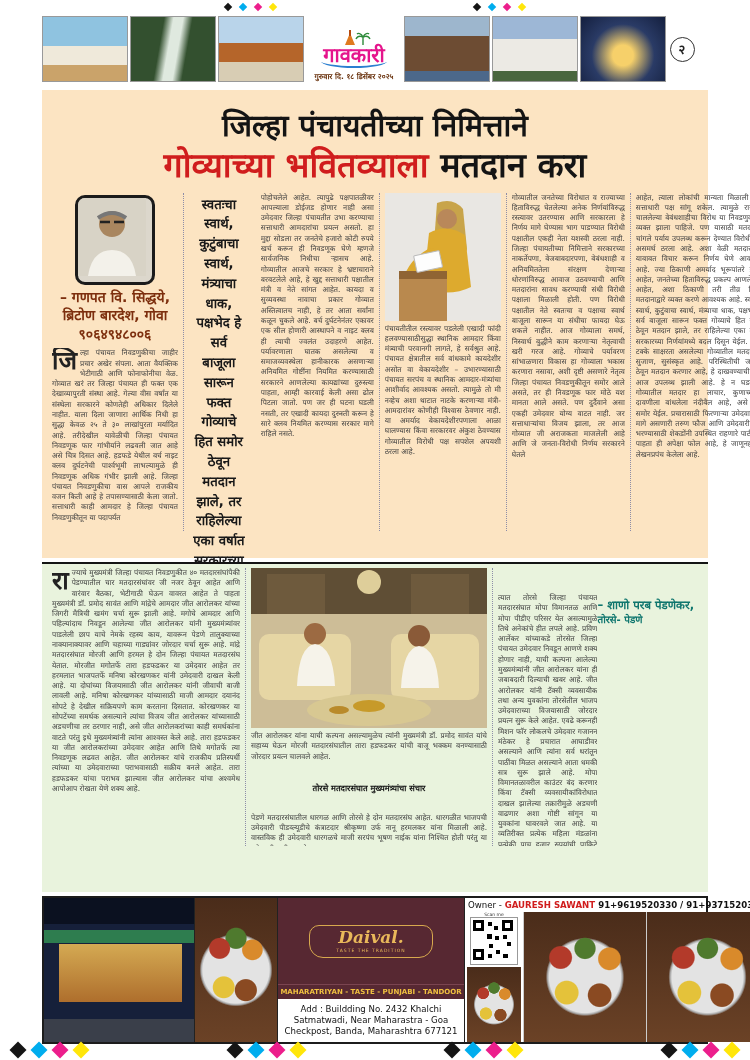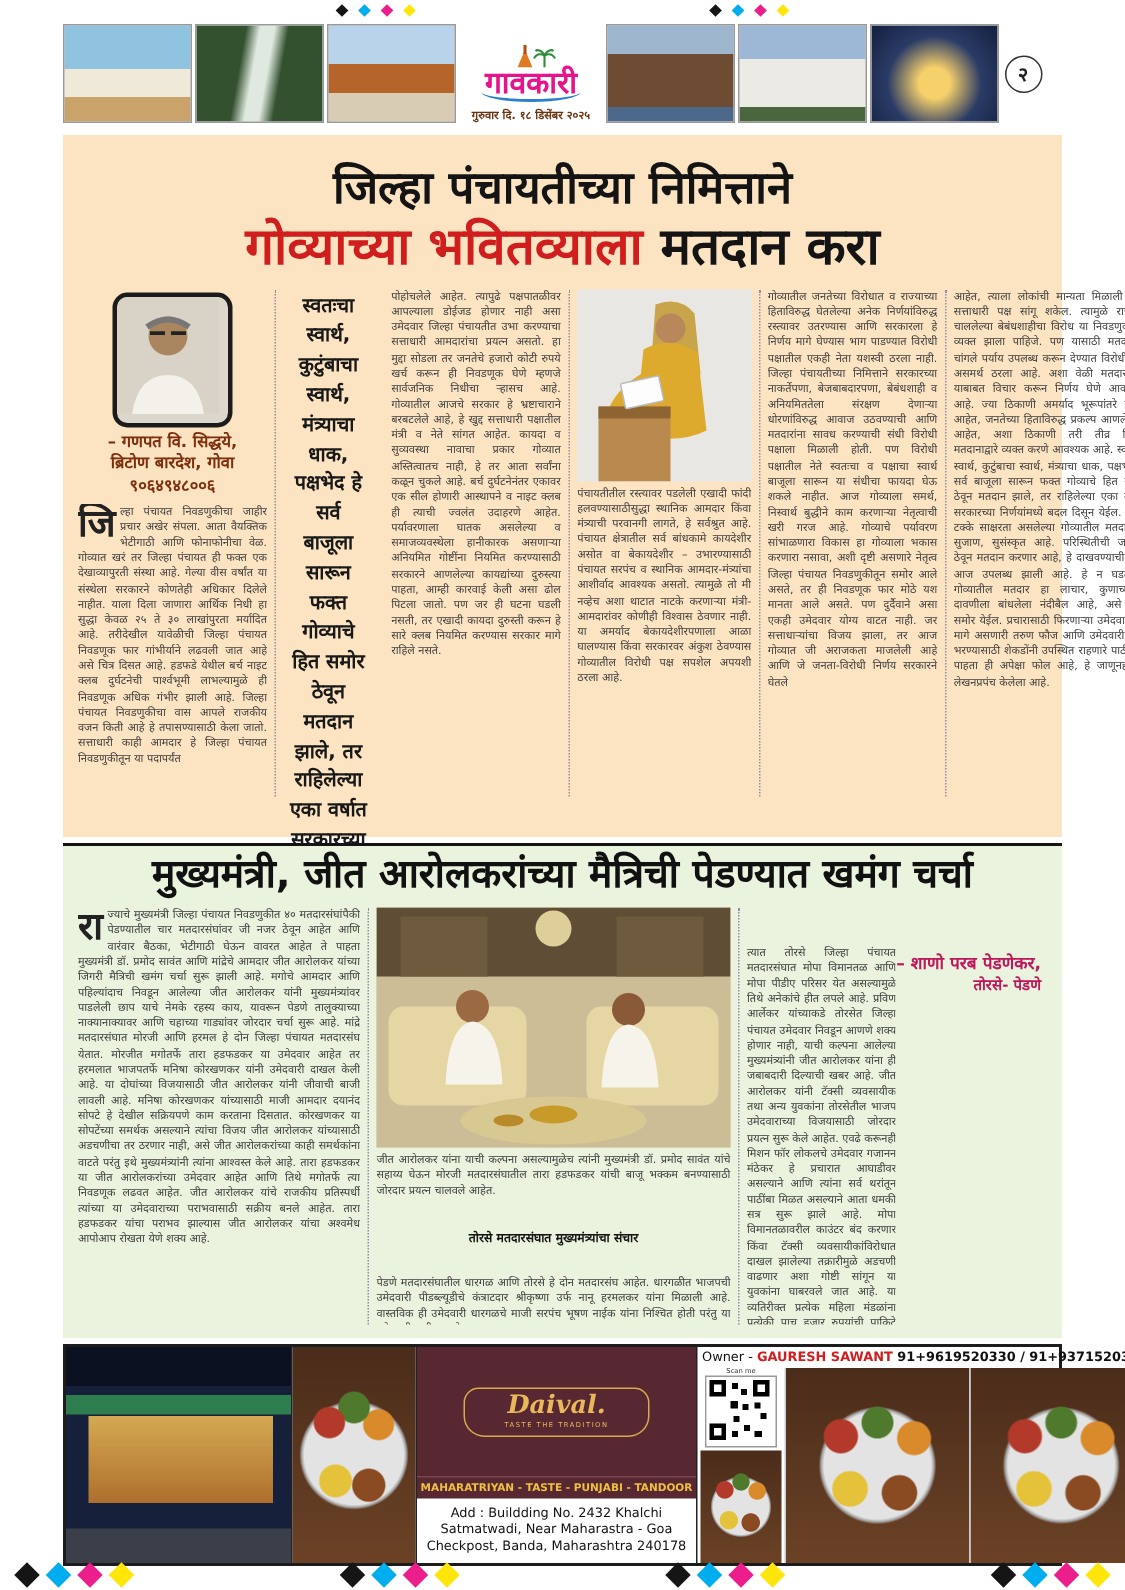--- a/index.html
+++ b/index.html
@@ -37,21 +37,21 @@
 
   
   .article1{position:absolute;top:90px;left:42px;width:666px;height:468px;background:#fce4c2;box-sizing:border-box;padding:8px 10px 6px;}
   .a1-h1{font-size:30px;font-weight:bold;color:#141414;text-align:center;line-height:1.15;margin-top:11px;}
   .a1-h2{font-size:34px;font-weight:bold;text-align:center;line-height:1.15;margin-top:2px;color:#141414;}
   .a1-h2 .red{color:#d01d1d;}
   .a1-body{display:flex;margin-top:8px;height:338px;}
   .vdiv{border-left:1px dotted #8d8da8;margin:0 5px;}
   .colA{flex:0 0 126px;display:flex;flex-direction:column;}
   .author-photo{width:74px;height:84px;margin:2px auto 3px;border:3px solid #1b1b1b;border-radius:10px;background:#dcd7cc;overflow:hidden;}
-  .author-caption{font-size:11px;font-weight:bold;color:#7d2f0e;text-align:center;line-height:1.35;}
+  .author-caption{font-size:14px;font-weight:bold;color:#7d2f0e;text-align:center;line-height:1.35;}
   .center-stack{flex:0 0 364px;display:flex;flex-direction:row;}
   .lead{font-size:13.2px;font-weight:bold;color:#181818;text-align:center;line-height:1.5;padding:2px 4px 6px;}
   .lead-rule{border-top:2.5px solid #141414;margin:0 6px 6px;}
   .center-cols{display:flex;flex:1;min-height:0;}
   .txtcol{font-size:7.35px;line-height:1.4;text-align:justify;color:#3c3c3c;overflow:hidden;}
   .col2,.col4{flex:0 0 113px;}
   .col3{flex:0 0 116px;display:flex;flex-direction:column;}
   .vote-photo{width:100%;height:128px;background:#e9e7e3;margin-bottom:3px;flex:0 0 auto;}
   .colE{flex:0 0 128px;}
   .col1-text{flex:1;min-height:0;}
@@ -59,21 +59,21 @@
 
   
   .article2{position:absolute;top:562px;left:42px;width:666px;height:330px;background:#e9f3dd;box-sizing:border-box;padding:4px 10px 6px;border-top:2px solid #141414;}
   .a2-h{font-size:26px;font-weight:bold;color:#111;text-align:center;line-height:1.2;margin-bottom:6px;}
   .a2-body{display:flex;height:278px;}
   .a2-col1{flex:0 0 188px;}
   .a2-mid{flex:0 0 236px;display:flex;flex-direction:column;}
   .cm-photo{width:100%;height:160px;flex:0 0 auto;margin-bottom:3px;background:#cdbd97;}
   .a2-sub{font-size:8.2px;font-weight:bold;color:#141414;text-align:center;margin:20px 0;}
   .a2-right{flex:0 0 196px;display:flex;flex-direction:row;margin-top:25px;}
-  .signoff{margin-top:4px;text-align:right;font-weight:bold;color:#be185d;}
+  .signoff{margin-top:4px;text-align:left;font-weight:bold;color:#0f766e;}
   .signoff .s1{font-size:11.5px;display:block;}
   .signoff .s2{font-size:10px;display:block;}
 
   
   .ad{position:absolute;top:896px;left:42px;width:666px;height:148px;border:2px solid #1c1c1c;background:#fff;box-sizing:border-box;display:flex;}
   .ad-exterior{flex:0 0 150px;position:relative;background:linear-gradient(#0b1120 0 18%,#16203a 18% 100%);overflow:hidden;}
   .ad-exterior .glow{position:absolute;left:10%;right:8%;top:32%;height:40%;background:linear-gradient(#f6c257,#c97c2a);opacity:.85;}
   .ad-exterior .awning{position:absolute;left:0;right:0;top:22%;height:9%;background:#2e7d4f;}
   .ad-exterior .ground{position:absolute;left:0;right:0;bottom:0;height:16%;background:#3a3f4a;}
   .thali{position:relative;overflow:hidden;}
@@ -198,21 +198,20 @@
         </div>
       </div>
 
       <div class="vdiv"></div>
 
       <div class="txtcol colE">आहेत, त्याला लोकांची मान्यता मिळाली असे सत्ताधारी पक्ष सांगू शकेल. त्यामुळे राज्यात चाललेल्या बेबंधशाहीचा विरोध या निवडणुकीतून व्यक्त झाला पाहिजे. पण यासाठी मतदारांना चांगले पर्याय उपलब्ध करून देण्यात विरोधी पक्ष असमर्थ ठरला आहे. अशा वेळी मतदारांनीच याबाबत विचार करून निर्णय घेणे आवश्यक आहे. ज्या ठिकाणी अमर्याद भूरूपांतरे झाली आहेत, जनतेच्या हिताविरुद्ध प्रकल्प आणले गेले आहेत, अशा ठिकाणी तरी तीव्र विरोध मतदानाद्वारे व्यक्त करणे आवश्यक आहे. स्वतःचा स्वार्थ, कुटुंबाचा स्वार्थ, मंत्र्याचा धाक, पक्षभेद हे सर्व बाजूला सारून फक्त गोव्याचे हित समोर ठेवून मतदान झाले, तर राहिलेल्या एका वर्षात सरकारच्या निर्णयांमध्ये बदल दिसून येईल. शंभर टक्के साक्षरता असलेल्या गोव्यातील मतदार हा सुजाण, सुसंस्कृत आहे. परिस्थितीची जाणीव ठेवून मतदान करणार आहे, हे दाखवण्याची संधी आज उपलब्ध झाली आहे. हे न घडल्यास गोव्यातील मतदार हा लाचार, कुणाच्यातरी दावणीला बांधलेला नंदीबैल आहे, असे चित्र समोर येईल. प्रचारासाठी फिरणाऱ्या उमेदवारांच्या मागे असणारी तरुण फौज आणि उमेदवारी अर्ज भरण्यासाठी शेकडोंनी उपस्थित राहणारे पाठीराखे पाहता ही अपेक्षा फोल आहे, हे जाणूनही हा लेखनप्रपंच केलेला आहे.</div>
     </div>
   </div>
 
   <div class="article2">
-    <div class="a2-h">मुख्यमंत्री, जीत आरोलकरांच्या मैत्रिची पेडण्यात खमंग चर्चा</div>
     <div class="a2-body">
       <div class="txtcol a2-col1"><span class="dropcap">रा</span><span>ज्याचे मुख्यमंत्री जिल्हा पंचायत निवडणुकीत ४० मतदारसंघांपैकी पेडण्यातील चार मतदारसंघांवर जी नजर ठेवून आहेत आणि वारंवार बैठका, भेटीगाठी घेऊन वावरत आहेत ते पाहता मुख्यमंत्री डॉ. प्रमोद सावंत आणि मांद्रेचे आमदार जीत आरोलकर यांच्या जिगरी मैत्रिची खमंग चर्चा सुरू झाली आहे. मगोचे आमदार आणि पहिल्यांदाच निवडून आलेल्या जीत आरोलकर यांनी मुख्यमंत्र्यांवर पाडलेली छाप याचे नेमके रहस्य काय, यावरून पेडणे तालुक्याच्या नाक्यानाक्यावर आणि चहाच्या गाड्यांवर जोरदार चर्चा सुरू आहे. मांद्रे मतदारसंघात मोरजी आणि हरमल हे दोन जिल्हा पंचायत मतदारसंघ येतात. मोरजीत मगोतर्फे तारा हडफडकर या उमेदवार आहेत तर हरमलात भाजपतर्फे मनिषा कोरखणकर यांनी उमेदवारी दाखल केली आहे. या दोघांच्या विजयासाठी जीत आरोलकर यांनी जीवाची बाजी लावली आहे. मनिषा कोरखणकर यांच्यासाठी माजी आमदार दयानंद सोपटे हे देखील सक्रियपणे काम करताना दिसतात. कोरखणकर या सोपटेंच्या समर्थक असल्याने त्यांचा विजय जीत आरोलकर यांच्यासाठी अडचणीचा तर ठरणार नाही, असे जीत आरोलकरांच्या काही समर्थकांना वाटते परंतु इथे मुख्यमंत्र्यांनी त्यांना आश्वस्त केले आहे. तारा हडफडकर या जीत आरोलकरांच्या उमेदवार आहेत आणि तिथे मगोतर्फे त्या निवडणूक लढवत आहेत. जीत आरोलकर यांचे राजकीय प्रतिस्पर्धी त्यांच्या या उमेदवाराच्या पराभवासाठी सक्रीय बनले आहेत. तारा हडफडकर यांचा पराभव झाल्यास जीत आरोलकर यांचा अश्वमेध आपोआप रोखता येणे शक्य आहे.</span></div>
 
       <div class="vdiv"></div>
 
       <div class="a2-mid">
         <div class="cm-photo">
           <svg width="236" height="160" viewBox="0 0 236 160">
             <rect width="236" height="160" fill="#cdbd97"></rect>
             <rect width="236" height="46" fill="#5f4e35"></rect>
@@ -255,21 +254,21 @@
     </div>
     <div class="thali thali-plate ad-thali1"></div>
     <div class="ad-center">
       <div class="daival-block">
         <div class="daival-emblem">
           <div class="daival-name">Daival.</div>
           <div class="daival-tag">TASTE THE TRADITION</div>
         </div>
       </div>
       <div class="daival-cuisine">MAHARATRIYAN - TASTE - PUNJABI - TANDOOR</div>
-      <div class="daival-address">Add : Buildding No. 2432 Khalchi Satmatwadi, Near Maharastra - Goa Checkpost, Banda, Maharashtra 240178</div>
+      <div class="daival-address">Add : Buildding No. 2432 Khalchi Satmatwadi, Near Maharastra - Goa Checkpost, Banda, Maharashtra 677121</div>
     </div>
     <div class="ad-right">
       <div class="owner-line"><span>Owner - </span><span class="nm">GAURESH SAWANT</span><span class="ph"> 91+9619520330 / 91+9371520330</span></div>
       <div class="ad-right-row">
         <div class="qr-stack">
           <div class="qr-label">Scan me</div>
           <div class="qr">
             <svg width="44" height="44" viewBox="0 0 44 44">
               <rect width="44" height="44" fill="#fff"></rect>
               <rect x="2" y="2" width="11" height="11" fill="#000"></rect>

